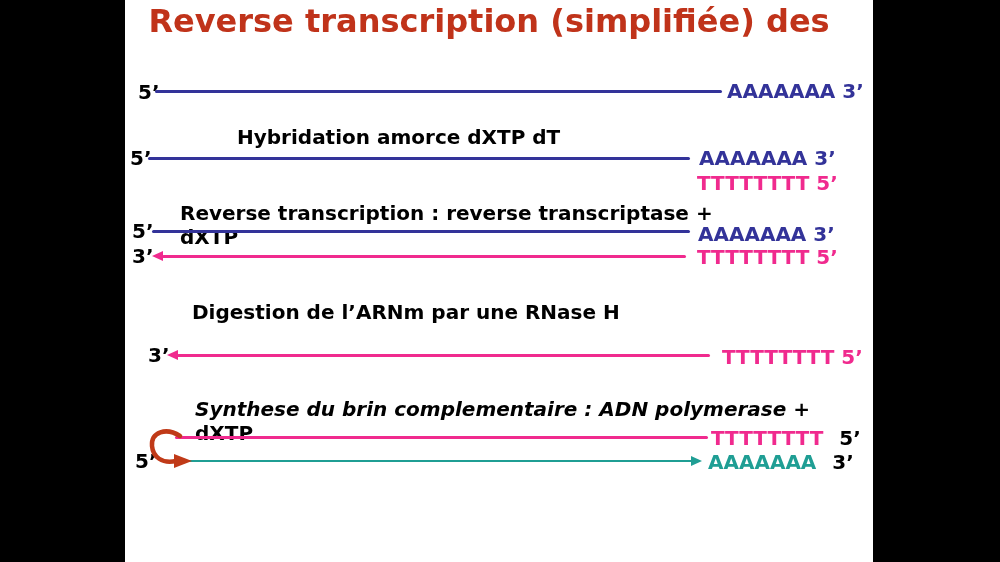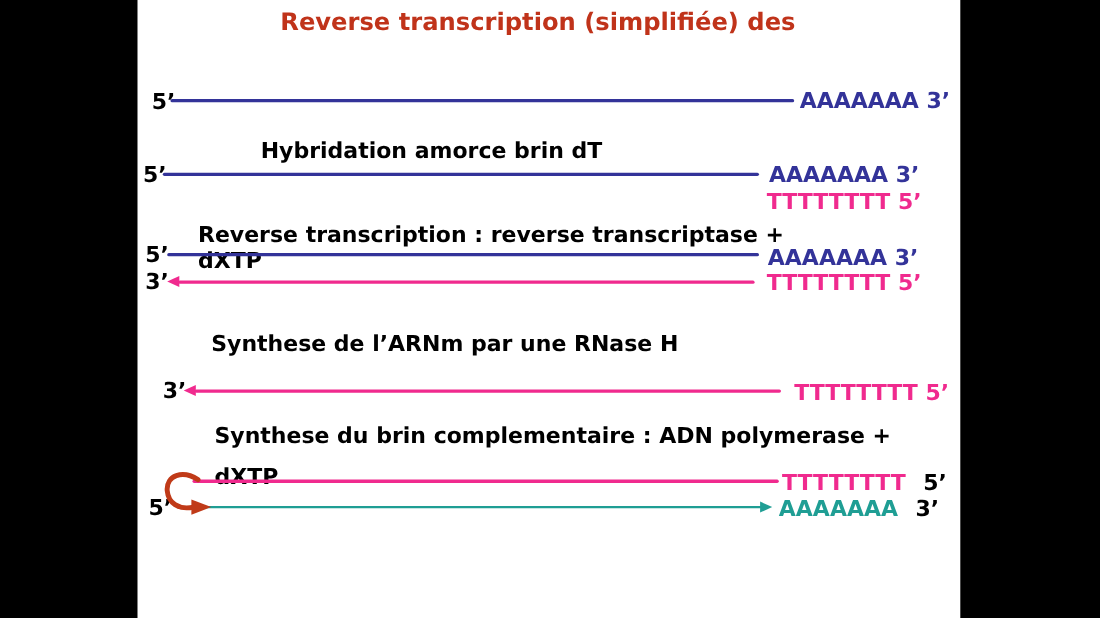--- a/index.html
+++ b/index.html
@@ -12,21 +12,21 @@
   }
   .stage{position:absolute;left:0;top:0;width:1000px;height:562px;}
   .slide{
     position:absolute;left:125px;top:0;width:748px;height:562px;
     background:#fff;
   }
   .title{
     position:absolute;left:0;top:3px;width:728px;
     text-align:center;
     color:var(--title_red);
-    font-size:22px;font-weight:bold;line-height:36px;
+    font-size:32px;font-weight:bold;line-height:36px;
   }
   .lbl{
     position:absolute;
     font-weight:bold;font-size:20px;line-height:24px;
     white-space:nowrap;color:#000;
   }
   .caption{font-size:20px;}
   .navy{color:var(--navy);}
   .pink{color:var(--pink);}
   .teal{color:var(--teal);}
@@ -54,43 +54,43 @@
   <div class="slide">
 
     <div class="title">
       <div>Reverse transcription (simplifiée) des</div>
     </div>
 
     <div class="lbl" style="left:13px;top:80px;">5’</div>
     <div class="line navy-line" style="left:30px;top:90px;width:567px;"></div>
     <div class="lbl navy" style="left:602px;top:79px;">AAAAAAA 3’</div>
 
-    <div class="lbl caption" style="left:112px;top:125px;">Hybridation amorce brin dT</div>
+    <div class="lbl caption" style="left:112px;top:125px;">Hybridation amorce dXTP dT</div>
     <div class="lbl" style="left:5px;top:146px;">5’</div>
     <div class="line navy-line" style="left:23px;top:157px;width:542px;"></div>
     <div class="lbl navy" style="left:574px;top:146px;">AAAAAAA 3’</div>
     <div class="lbl pink" style="left:572px;top:171px;">TTTTTTTT 5’</div>
 
     <div class="lbl caption" style="left:55px;top:201px;text-align:right;">Reverse transcription : reverse transcriptase +</div>
     <div class="lbl caption" style="left:55px;top:225px;">dXTP</div>
     <div class="lbl" style="left:7px;top:219px;">5’</div>
     <div class="line navy-line" style="left:27px;top:230px;width:538px;"></div>
     <div class="lbl navy" style="left:573px;top:222px;">AAAAAAA 3’</div>
     <div class="lbl" style="left:7px;top:244px;">3’</div>
     <div class="ah ah-left" style="left:27px;top:251px;"></div>
     <div class="line pink-line" style="left:37px;top:255px;width:524px;"></div>
     <div class="lbl pink" style="left:572px;top:245px;">TTTTTTTT 5’</div>
 
-    <div class="lbl caption" style="left:67px;top:300px;">Synthese de l’ARNm par une RNase H</div>
+    <div class="lbl caption" style="left:67px;top:300px;">Digestion de l’ARNm par une RNase H</div>
     <div class="lbl" style="left:23px;top:343px;">3’</div>
     <div class="ah ah-left" style="left:42px;top:350px;"></div>
     <div class="line pink-line" style="left:52px;top:354px;width:533px;"></div>
     <div class="lbl pink" style="left:597px;top:345px;">TTTTTTTT 5’</div>
 
-    <div class="lbl caption" style="left:70px;top:384px;">Synthese du brin complementaire : ADN polymerase +</div>
+    <div class="lbl caption" style="left:70px;top:397px;font-style:italic;">Synthese du brin complementaire : ADN polymerase +</div>
     <div class="lbl caption" style="left:70px;top:421px;">dXTP</div>
     <div class="line pink-line" style="left:50px;top:436px;width:533px;"></div>
     <div class="lbl seq-pair" style="left:586px;top:426px;">
       <span class="pink">TTTTTTTT</span>
       <span class="end">5’</span>
     </div>
     <div class="lbl" style="left:10px;top:449px;">5’</div>
     <div class="line teal-line" style="left:55px;top:460px;width:512px;"></div>
     <div class="ah ah-right" style="left:566px;top:456px;"></div>
     <div class="lbl seq-pair" style="left:583px;top:450px;">

